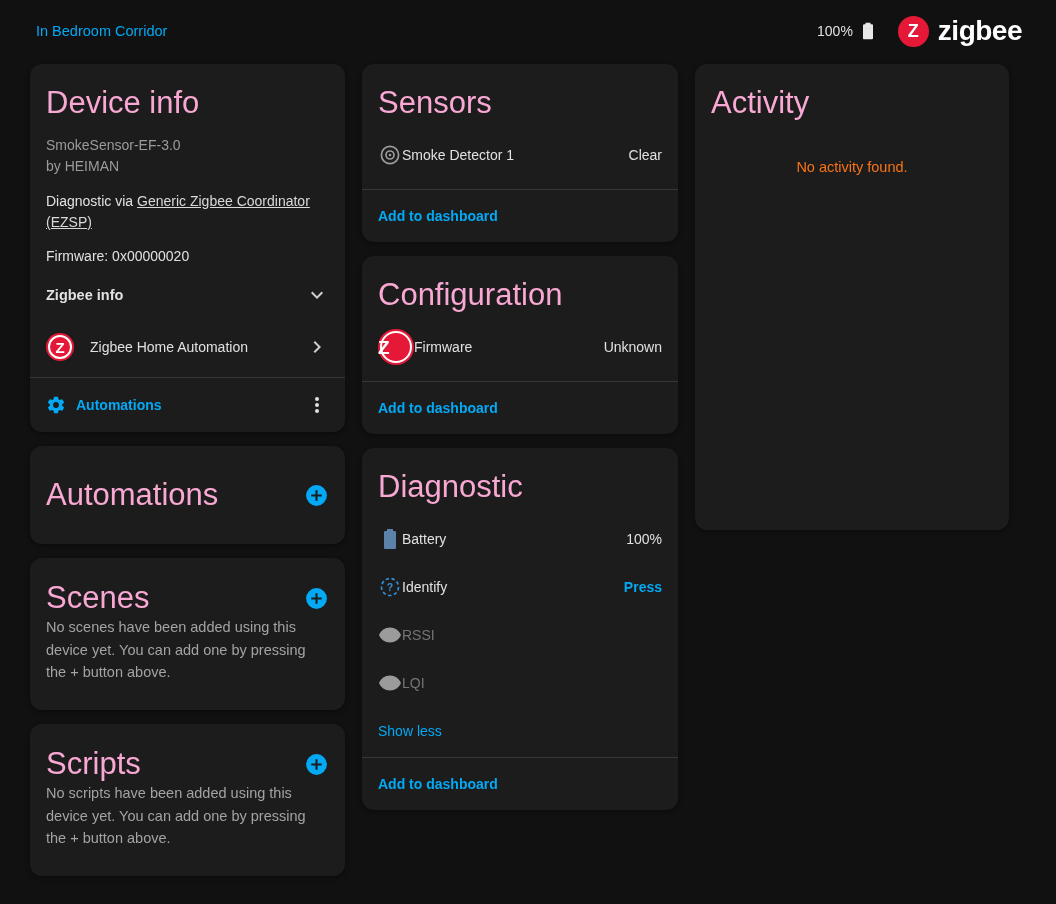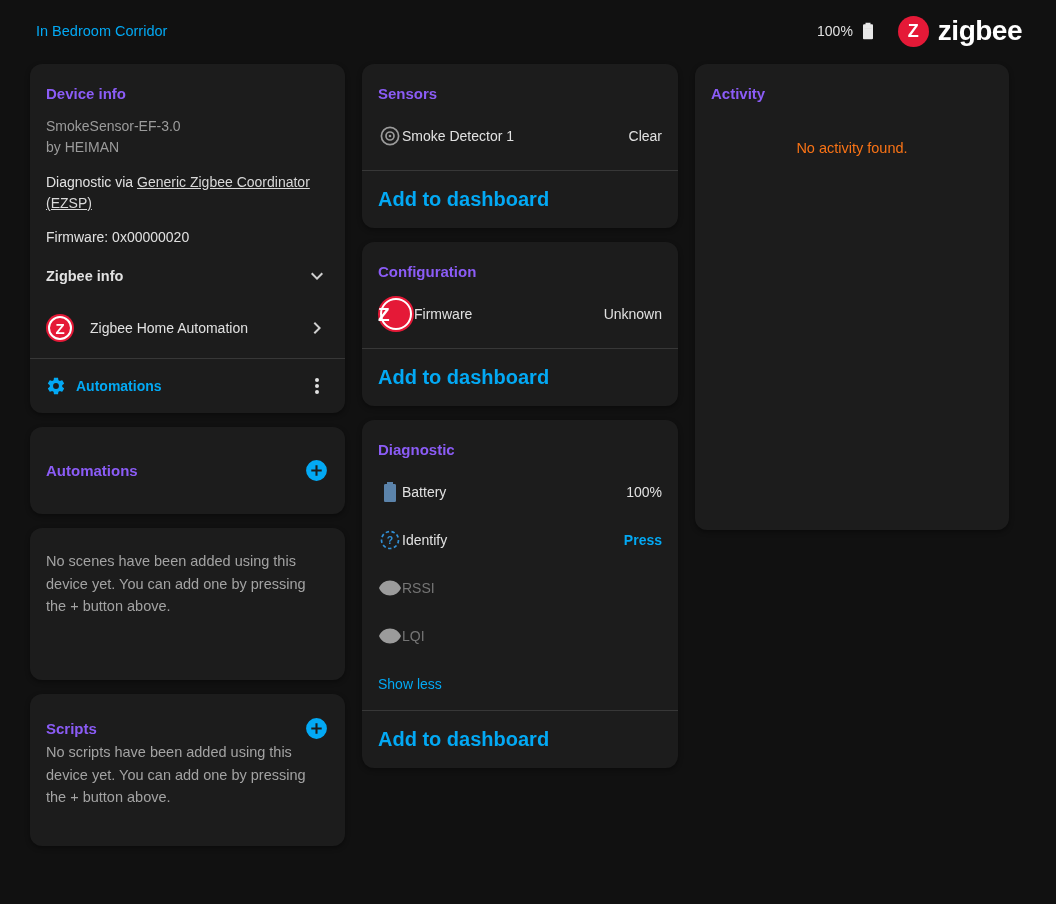--- a/index.html
+++ b/index.html
@@ -27,21 +27,21 @@
   .wordmark { font-size:28px; font-weight:bold; letter-spacing:-0.5px; color:#ffffff; }
 
   
   .columns { display:flex; gap:17px; padding:16px 30px 0 30px; align-items:flex-start; }
   .col { display:flex; flex-direction:column; gap:14px; }
   .col-left  { width:315px; }
   .col-mid   { width:316px; }
   .col-right { width:314px; }
 
   .card { background:#1c1c1c; border-radius:12px; box-shadow:0 2px 5px rgba(0,0,0,.4); width:100%; }
-  .card-title { font-size:15px; font-weight:700; color:#8b5cf6; }
+  .card-title { font-size:31px; font-weight:400; color:#f9a8d4; }
   .title-block { padding:21px 16px 10px; }
 
   
   .di-body { padding:0 16px; }
   .di-meta { color:#9b9b9b; font-size:14px; line-height:21px; margin-top:4px; }
   .di-connected { margin-top:14px; font-size:14px; line-height:21px; color:#e1e1e1; }
   .di-connected a { text-decoration:underline; cursor:pointer; color:#d9d9d9; }
   .di-firmware { margin-top:15px; font-size:14px; }
   .exp-row { display:flex; align-items:center; justify-content:space-between; padding:19px 0 12px; cursor:pointer; }
   .exp-label { font-size:14.5px; font-weight:700; }
@@ -71,21 +71,21 @@
   .icon-gray { color:#9b9b9b; }
   .icon-batt { color:#5b83aa; }
   .icon-identify { color:#3190d6; }
   .icon-eye { color:#9b9b9b; }
   .row-label { font-size:14px; color:#e1e1e1; flex:1; }
   .label-dim { color:#757575; }
   .row-value { font-size:14px; color:#e1e1e1; font-weight:500; }
   .value-action { color:#03a9f4; font-weight:700; cursor:pointer; }
   .show-less { display:inline-block; padding:6px 16px 18px; font-size:14px; color:#03a9f4; cursor:pointer; }
   .card-footer { border-top:1px solid rgba(255,255,255,.12); padding:17px 16px; }
-  .dashboard-link { color:#03a9f4; font-size:20px; font-weight:700; cursor:pointer; }
+  .dashboard-link { color:#03a9f4; font-size:14px; font-weight:700; cursor:pointer; }
 
   
   .card-activity { min-height:466px; }
   .activity-empty { text-align:center; color:#f97316; font-size:14.5px; margin-top:28px; }
 </style>
 </head>
 <body>
 
 <header class="topbar">
   <a class="breadcrumb">In Bedroom Corridor</a>
@@ -169,20 +169,28 @@
         <h2 class="card-title">Automations</h2>
         <span class="plus-btn">
           <svg viewBox="0 0 24 24" fill-rule="evenodd">
               <path d="M17,13H13V17H11V13H7V11H11V7H13V11H17M12,2A10,10 0 0,0 2,12A10,10 0 0,0 12,22A10,10 0 0,0 22,12A10,10 0 0,0 12,2Z"></path>
             </svg>
         </span>
       </div>
     </section>
 
     <section class="card card-scenes">
+      <div class="head-row">
+        <h2 class="card-title">Scenes</h2>
+        <span class="plus-btn">
+          <svg viewBox="0 0 24 24" fill-rule="evenodd">
+              <path d="M17,13H13V17H11V13H7V11H11V7H13V11H17M12,2A10,10 0 0,0 2,12A10,10 0 0,0 12,22A10,10 0 0,0 22,12A10,10 0 0,0 12,2Z"></path>
+            </svg>
+        </span>
+      </div>
       <p class="empty-para">No scenes have been added using this device yet. You can add one by pressing the + button above.</p>
     </section>
 
     <section class="card card-scripts">
       <div class="head-row">
         <h2 class="card-title">Scripts</h2>
         <span class="plus-btn">
           <svg viewBox="0 0 24 24" fill-rule="evenodd">
               <path d="M17,13H13V17H11V13H7V11H11V7H13V11H17M12,2A10,10 0 0,0 2,12A10,10 0 0,0 12,22A10,10 0 0,0 22,12A10,10 0 0,0 12,2Z"></path>
             </svg>

